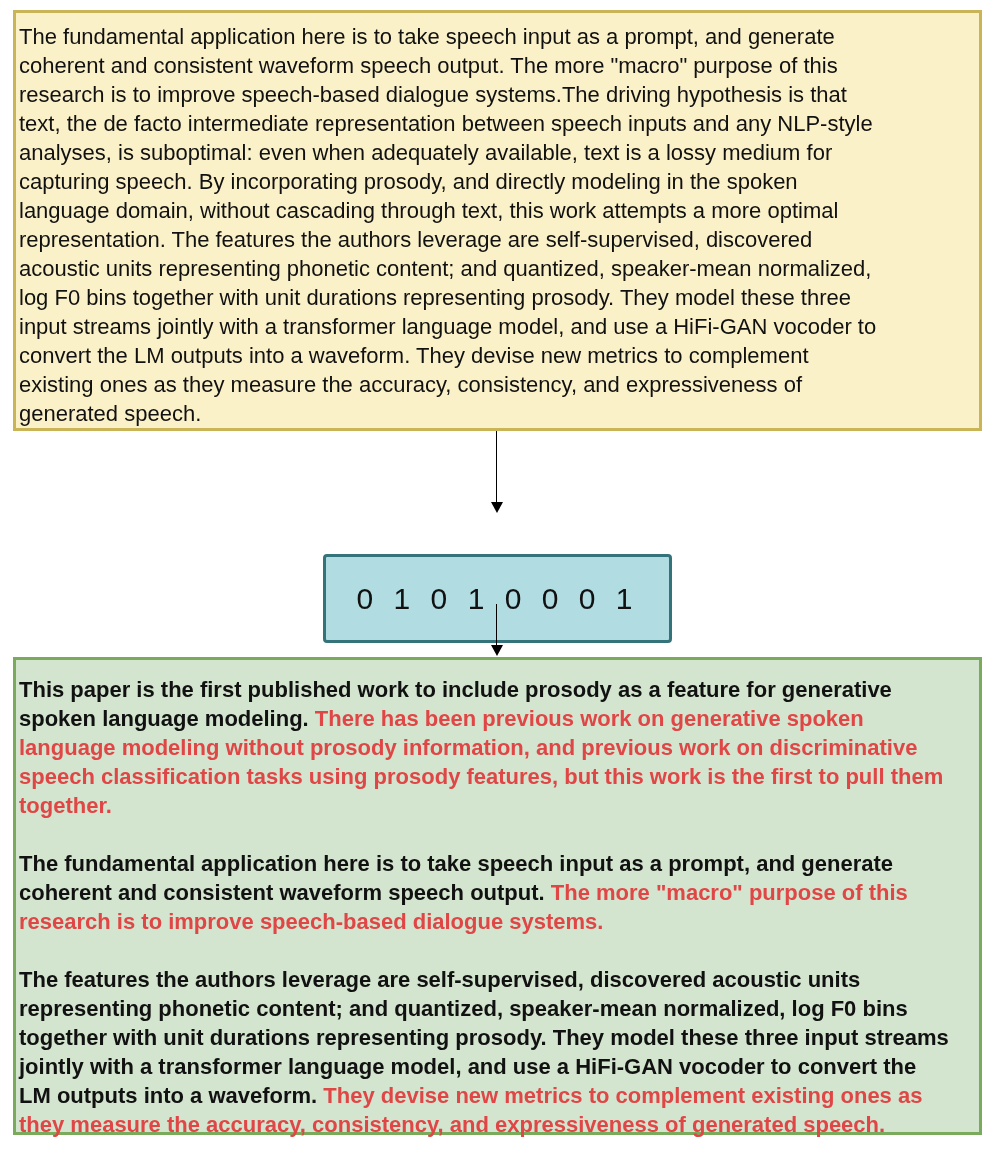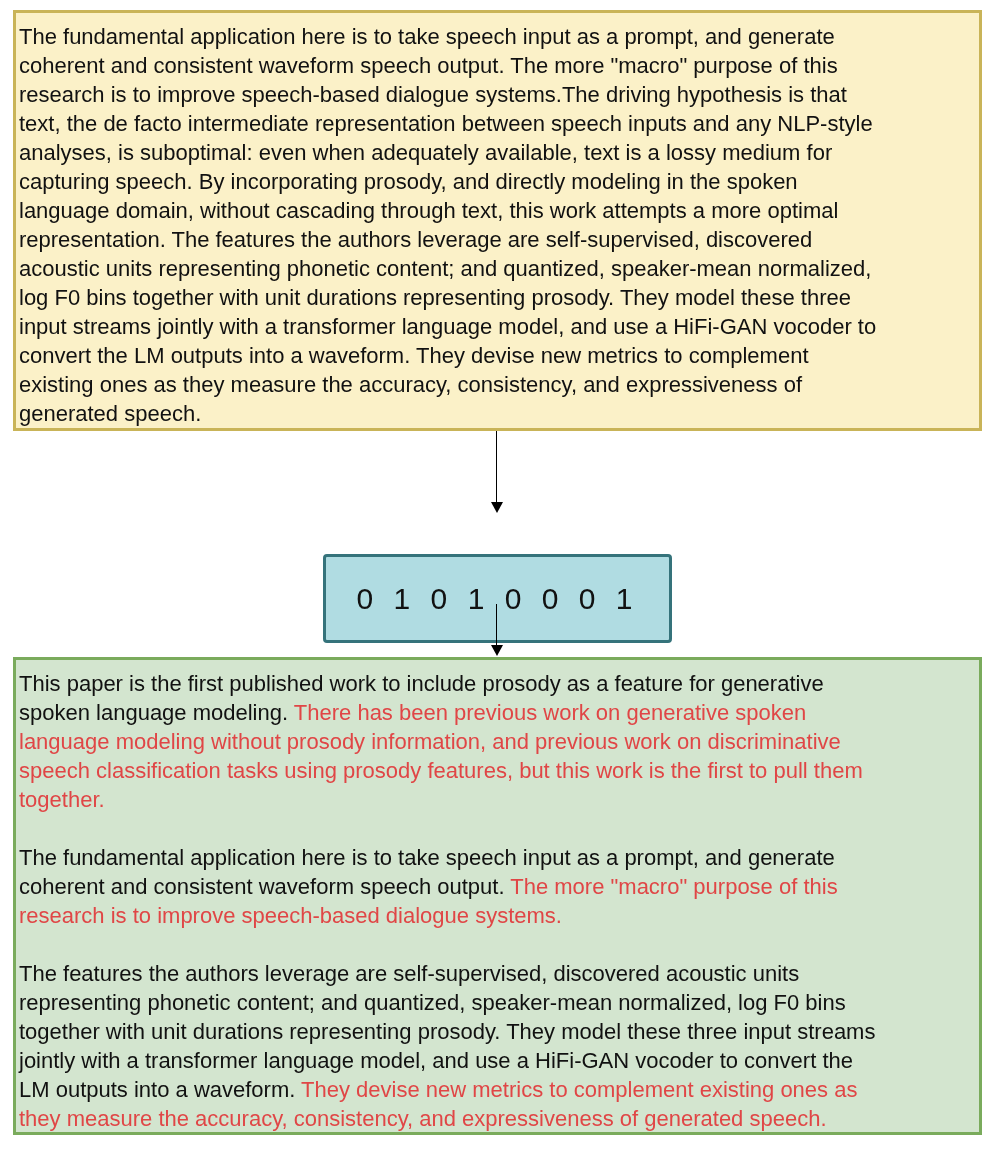--- a/index.html
+++ b/index.html
@@ -6,21 +6,21 @@
   body { width: 991px; height: 1150px; position: relative; overflow: hidden; font-family: "Liberation Sans", sans-serif; }
   .box-input {
     position: absolute; left: 13px; top: 10px; width: 963px; height: 415px;
     background: #fbf1c8; border: 3px solid #c9b458; box-sizing: content-box;
   }
   .box-output {
     position: absolute; left: 13px; top: 657px; width: 963px; height: 472px;
     background: #d3e5cf; border: 3px solid #7aab5c;
   }
   .text-block { position: absolute; left: 3px; top: 9px; right: 0; font-size: 22px; line-height: 29px; color: #111; white-space: pre; }
-  .box-output .text-block { top: 9px; }
+  .box-output .text-block { top: 15px; font-weight: bold; }
   .line { display: block; height: 29px; }
   .red { color: #e04646; margin-top: 47px; }
   .para-gap { display: block; height: 29px; }
   .connector { position: absolute; left: 496px; width: 0; border-left: 1.5px solid #000; }
   .arrowhead { position: absolute; width: 0; height: 0; border-left: 6px solid transparent; border-right: 6px solid transparent; border-top: 11px solid #000; }
   .box-encoding {
     position: absolute; left: 323px; top: 514px; width: 343px; height: 83px;
     background: #b0dce2; border: 3.5px solid #35737b; border-radius: 4px;
     display: flex; align-items: center; justify-content: center;
     font-size: 30px; letter-spacing: 6px; color: #111; margin-top: 40px;

